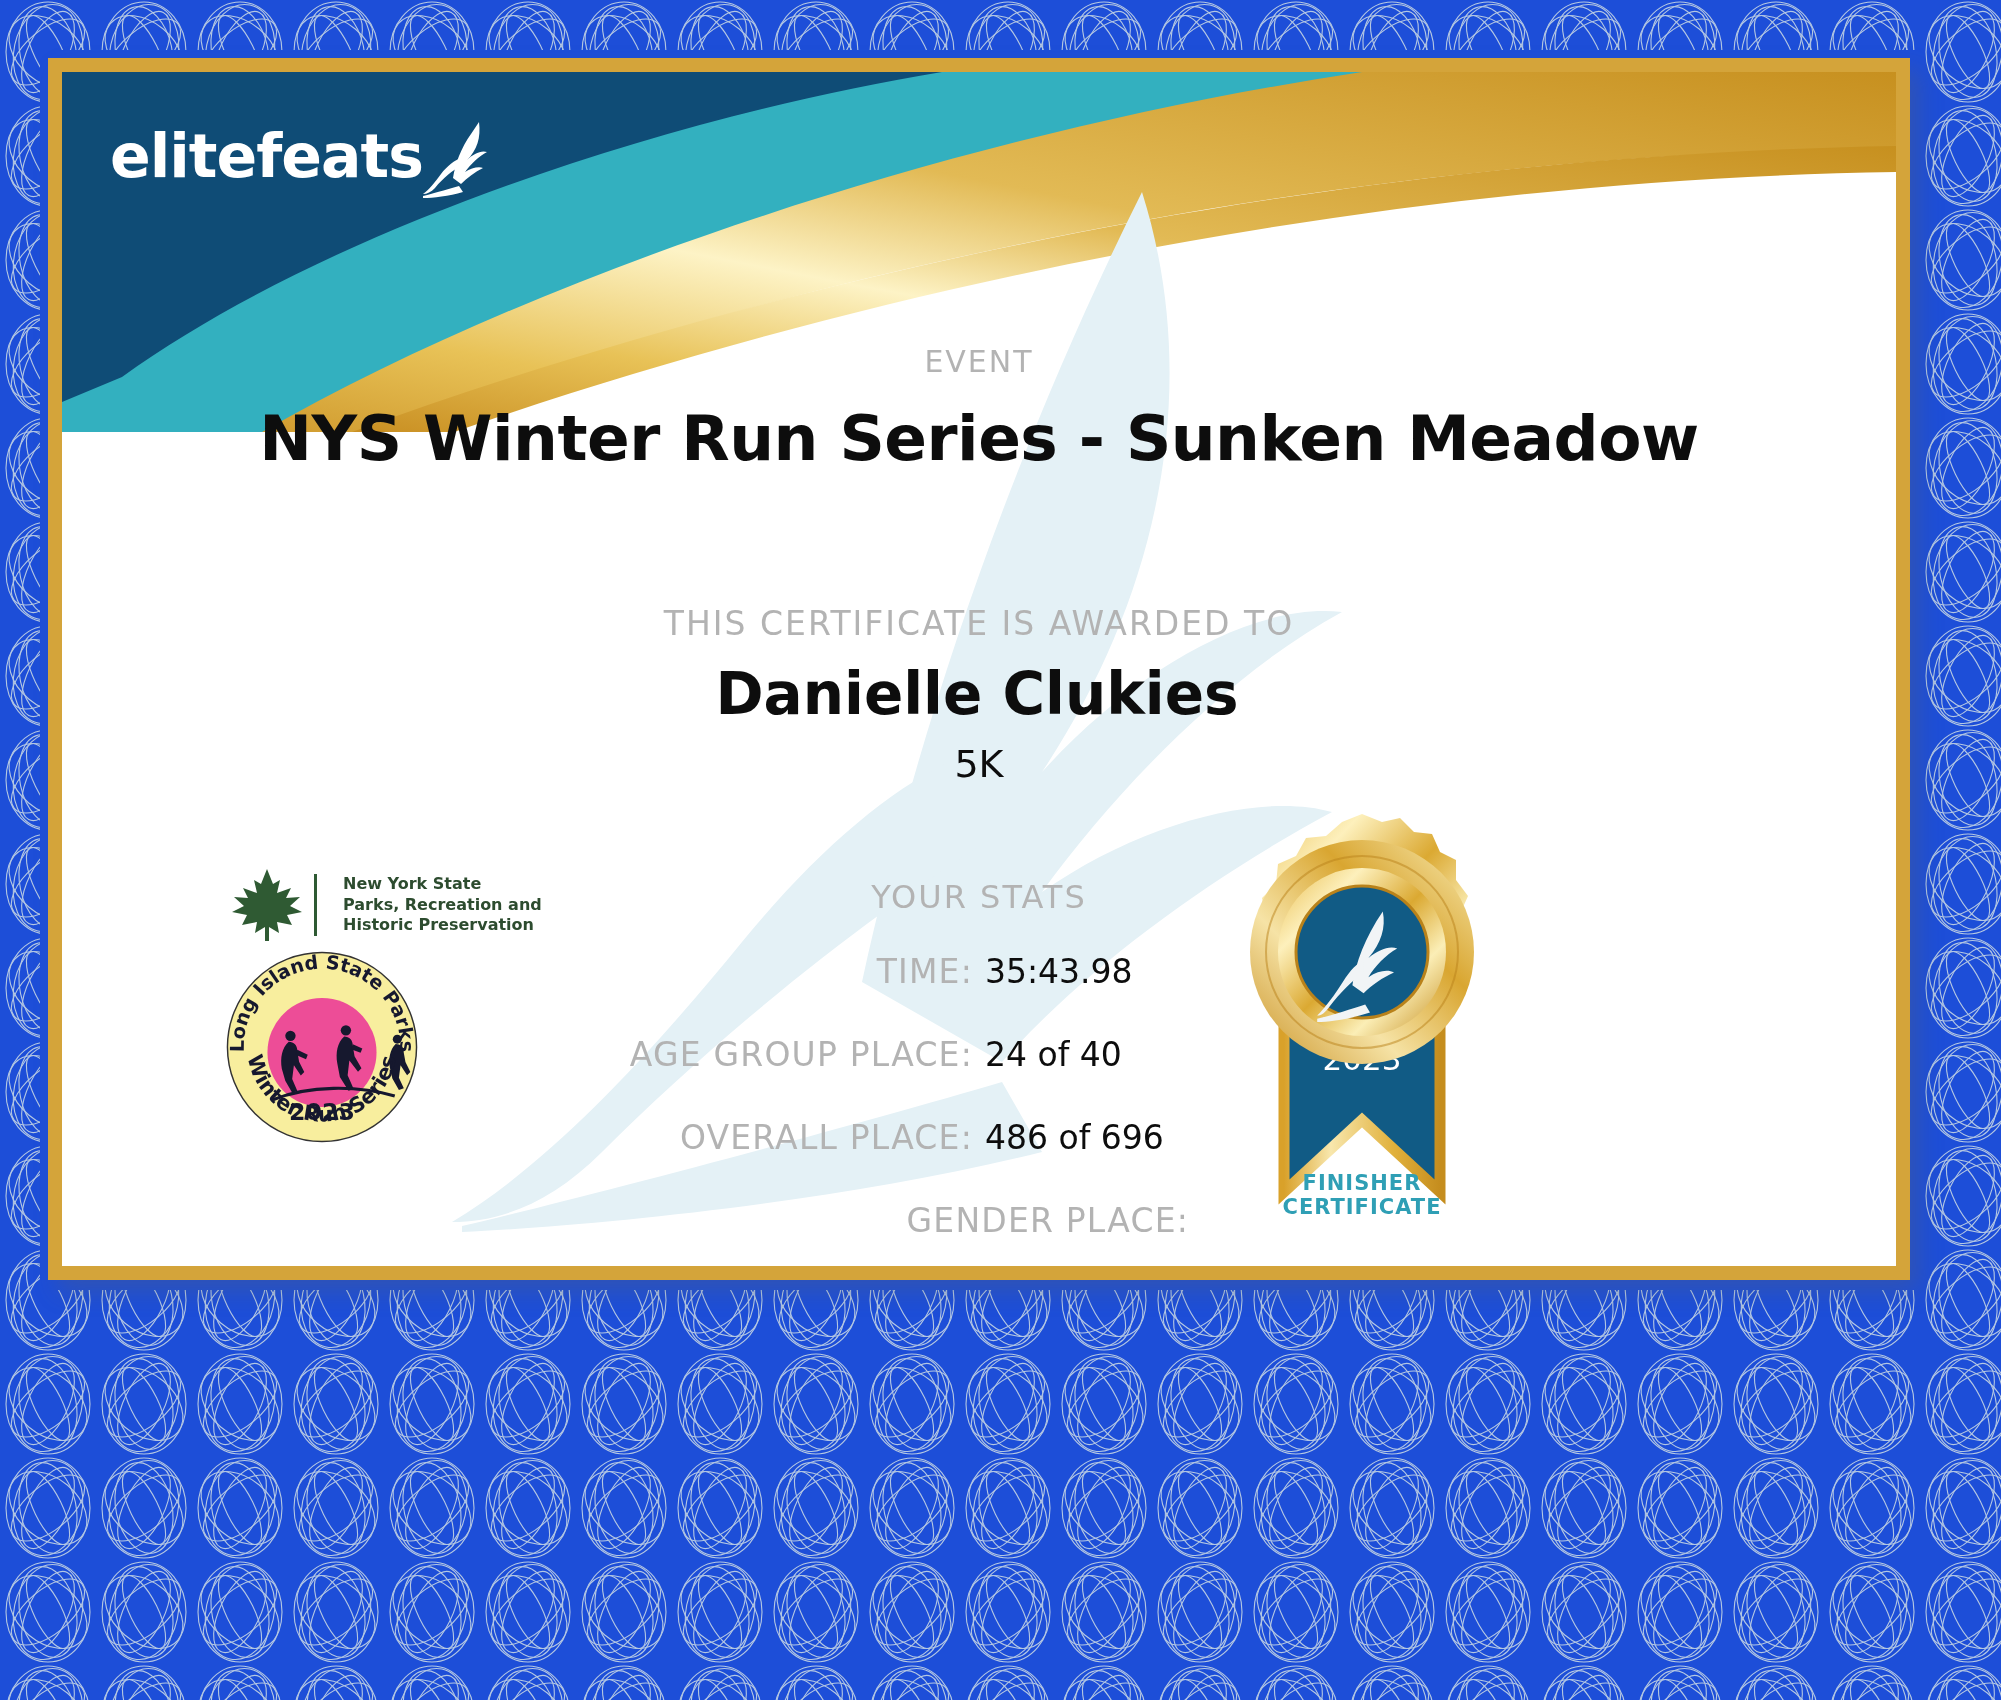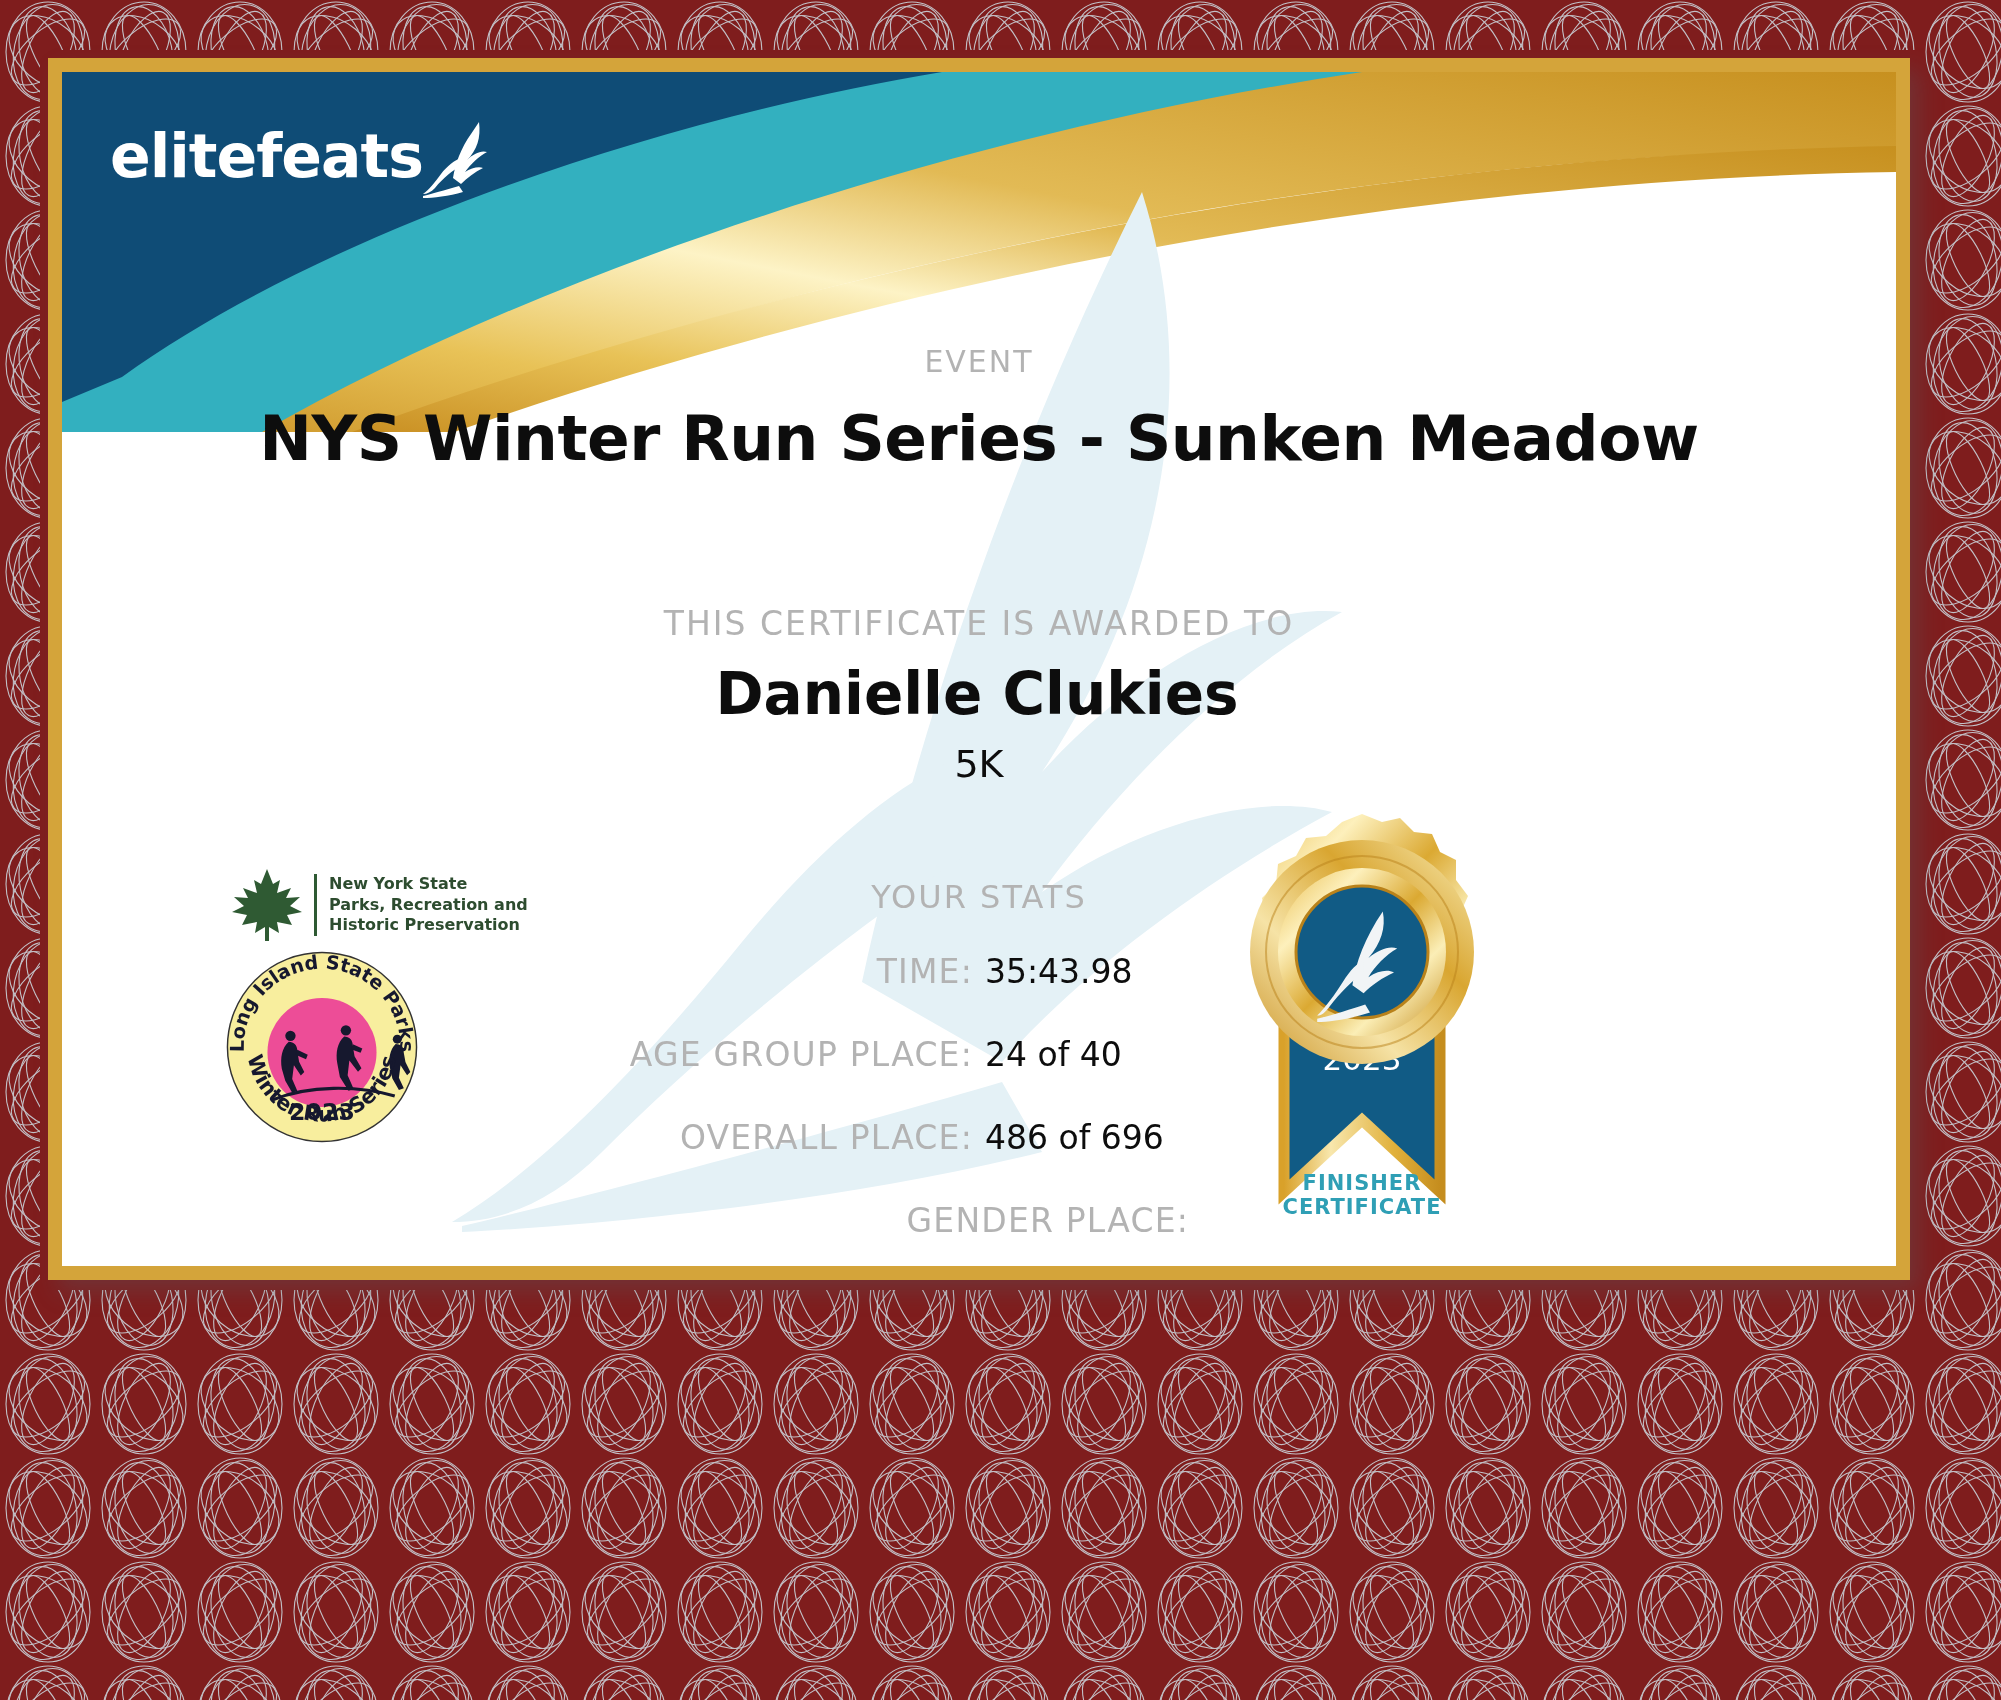--- a/index.html
+++ b/index.html
@@ -8,21 +8,21 @@
     background: #ffffff;
   }
   body {
     font-family: "Liberation Sans", sans-serif;
   }
   #cert-root {
     position: relative;
     width: 2001px;
     height: 1700px;
     overflow: hidden;
-    background: #7f1d1d;
+    background: #1d4ed8;
   }
 
   
   .guilloche {
     position: absolute;
     inset: 0;
     z-index: 0;
     pointer-events: none;
   }
 
@@ -200,21 +200,21 @@
   .nys-logo {
     position: absolute;
     left: 168px;
     top: 795px;
     display: flex;
     align-items: center;
     z-index: 6;
   }
   .nys-text {
     margin-left: 10px;
-    padding-left: 12px;
+    padding-left: 26px;
     border-left: 3px solid #2f5a33;
     font-family: "DejaVu Sans", sans-serif;
     font-size: 16px;
     font-weight: bold;
     color: #2d4c2f;
     line-height: 1.28;
     white-space: nowrap;
   }
   .wrs-badge {
     position: absolute;

